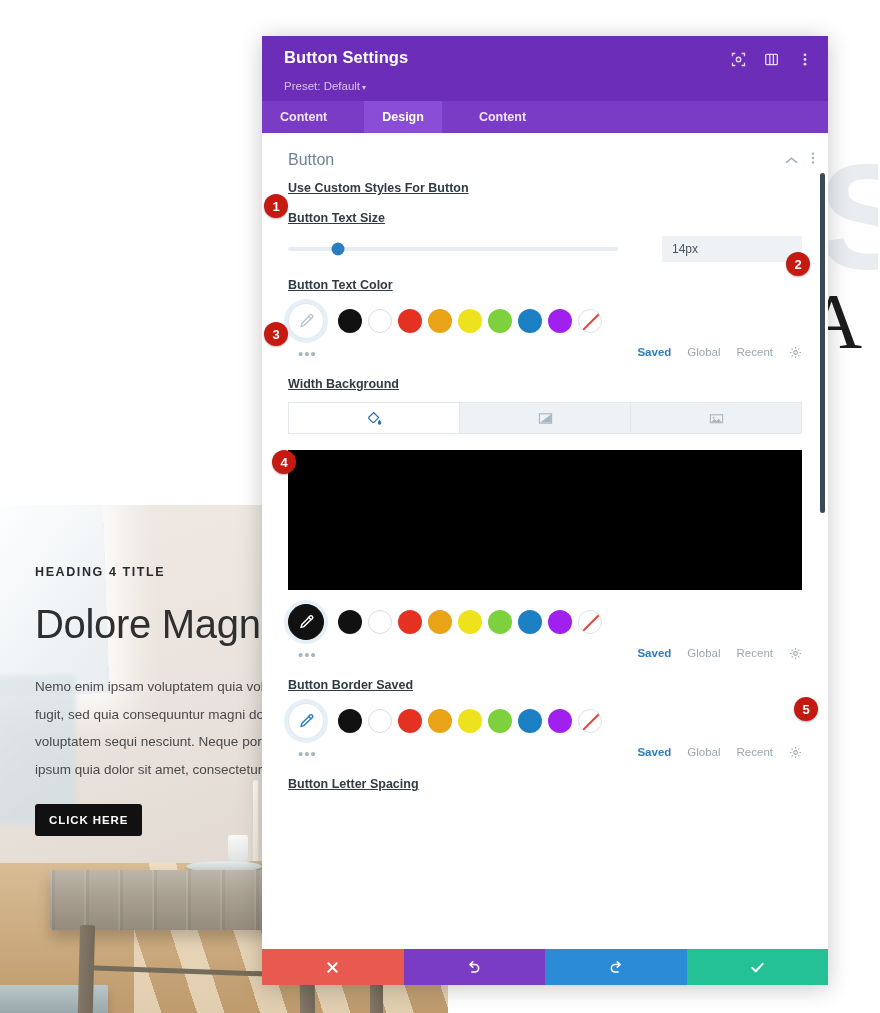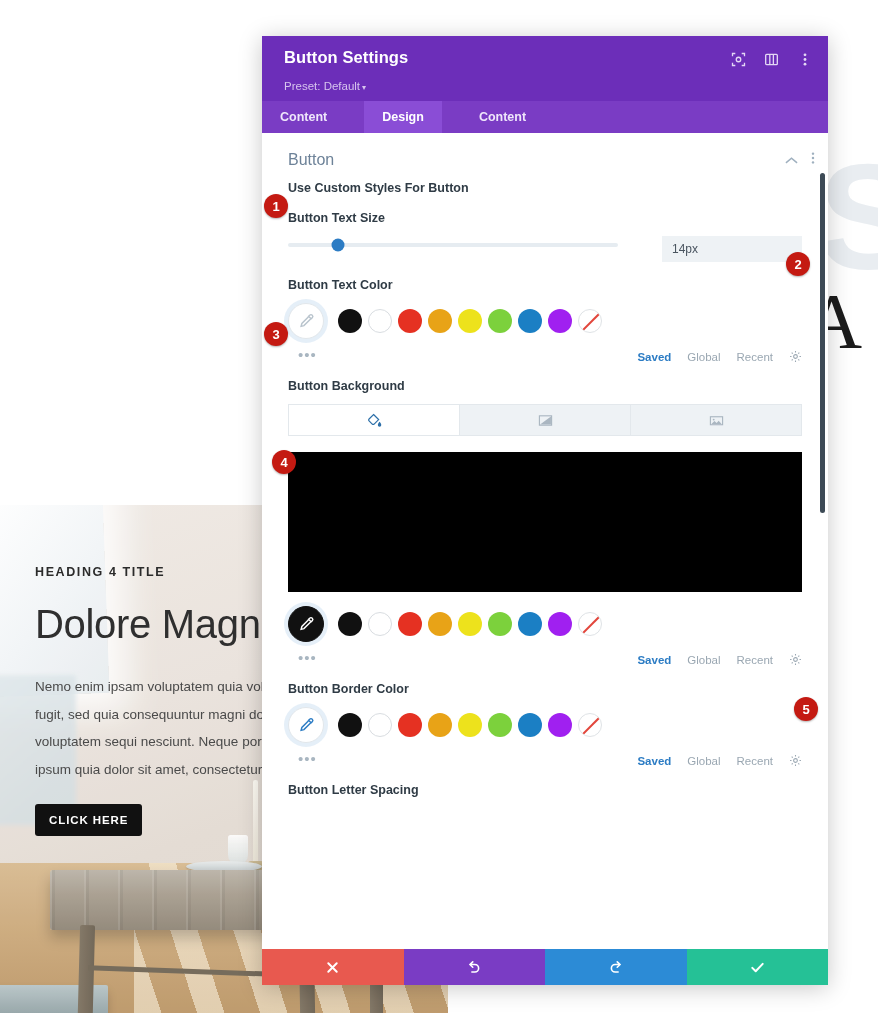--- a/index.html
+++ b/index.html
@@ -151,33 +151,33 @@
   }
 
   .section-head {
     display:flex; align-items:center; justify-content:space-between;
     padding:18px 13px 12px 26px;
   }
   .section-title { font-size:16px; color:#6d8298; font-weight:400; }
   .section-actions { display:flex; gap:13px; align-items:center; color:#9fb0bf; }
 
   .field { padding:0 26px 0 26px; margin-bottom:16px; }
-  .field-label { font-size:12.5px; color:#2f3b45; font-weight:700; margin-bottom:11px; }
+  .field-label { font-size:12.5px; color:#2f3b45; font-weight:700; margin-bottom:11px;text-decoration:underline; }
 
   
   .toggle-row { position:relative; padding-left:0; }
   .toggle {
     width:52px; height:23px; background:#2C7CC4; border-radius:2px;
     display:flex; align-items:center; position:relative;
   }
   .toggle-text { color:#fff; font-size:10px; font-weight:700; letter-spacing:.4px; margin-left:7px; }
   .toggle-knob { position:absolute; right:2px; top:2px; width:22px; height:19px; background:#fff; border-radius:2px; }
 
   
-  .slider-row { display:flex; gap:10px; }
+  .slider-row { display:flex; align-items:center; gap:10px; }
   .slider-wrap { position:relative; flex:1; max-width:330px; height:18px; display:flex; align-items:center; }
   .slider-track { width:100%; height:4px; background:#e6ecf1; border-radius:2px; }
   .slider-knob { position:absolute; width:13px; height:13px; border-radius:50%; background:#2C7CC4; top:50%; transform:translate(-50%,-50%); }
   .num-input {
     width:140px; height:26px; background:#eef2f5; border:none;
     font-size:12px; color:#4a5560; padding:0 10px; display:flex; align-items:center;
     margin-left:auto;
   }
   .num-input.muted { color:#9aa7b2; }
 
@@ -193,21 +193,21 @@
   .sw-main.filled { background:#111; border-color:#111; }
   .sw-transparent {
     background:#fff; border:1px solid #dfe3e6; position:relative; overflow:hidden;
   }
   .sw-transparent:after {
     content:""; position:absolute; left:50%; top:-4px; width:2px; height:34px;
     background:#e2463c; transform:translateX(-50%) rotate(45deg);
   }
   .dots { color:#a9b6c1; font-size:15px; letter-spacing:1px; margin:3px 0 0 10px; line-height:1; }
   .swatch-foot { display:flex; align-items:center; justify-content:space-between; margin-top:4px; }
-  .palette-tabs { display:flex; align-items:center; gap:16px;margin-top:7px; }
+  .palette-tabs { display:flex; align-items:center; gap:16px; }
   .ptab { font-size:11.5px; color:#9aa7b2; }
   .ptab.active { color:#2C7CC4; font-weight:700; }
   .gear { color:#9aa7b2; display:flex; }
 
   
   .bgtabs { display:flex; border:1px solid #e3e8ec; height:32px; }
   .bgtab { flex:1; display:flex; align-items:center; justify-content:center; background:#eef2f5; border-right:1px solid #e3e8ec; }
   .bgtab:last-child { border-right:none; }
   .bgtab.active { background:#fff; }
 
@@ -378,21 +378,21 @@
                 <svg width="13" height="13" viewBox="0 0 16 16" fill="none" stroke="currentColor" stroke-width="1.3">
                   <circle cx="8" cy="8" r="2.3"></circle>
                   <path d="M8 1.3v1.8M8 12.9v1.8M1.3 8h1.8M12.9 8h1.8M3.3 3.3l1.3 1.3M11.4 11.4l1.3 1.3M12.7 3.3l-1.3 1.3M4.6 11.4l-1.3 1.3"></path>
                 </svg>
               </span>
             </div>
           </div>
         </div>
 
         <div class="field">
-          <div class="field-label">Button Background</div>
+          <div class="field-label">Width Background</div>
           <div class="bgtabs">
             <div class="bgtab active">
               <svg width="15" height="15" viewBox="0 0 16 16" fill="none" stroke="#2C6FA8" stroke-width="1.3">
                 <path d="M7 1.6l5.4 5.4-4.8 4.8a1.4 1.4 0 0 1-2 0L2.2 8.4a1.4 1.4 0 0 1 0-2L7 1.6z"></path>
                 <path d="M13.4 10.4s1.2 1.5 1.2 2.3a1.2 1.2 0 0 1-2.4 0c0-.8 1.2-2.3 1.2-2.3z" fill="#2C6FA8"></path>
               </svg>
             </div>
             <div class="bgtab">
               <svg width="15" height="15" viewBox="0 0 16 16">
                 <rect x="1.5" y="3" width="13" height="10" fill="none" stroke="#aab6c1" stroke-width="1.2"></rect>
@@ -442,21 +442,21 @@
                 </svg>
               </span>
             </div>
           </div>
         </div>
 
         <div class="field">
         </div>
 
         <div class="field">
-          <div class="field-label">Button Border Color</div>
+          <div class="field-label">Button Border Saved</div>
           <div class="swatch-row">
             <div class="sw-main">
               <svg width="17" height="17" viewBox="0 0 18 18" fill="none" stroke="#2C7CC4" stroke-width="1.5" stroke-linecap="round">
                 <path d="M12.4 2.3a1.9 1.9 0 0 1 2.7 2.7l-1.2 1.2-2.7-2.7 1.2-1.2z"></path>
                 <path d="M10.9 4.3L4.1 11.1l-.8 3 3-.8 6.8-6.8"></path>
               </svg>
             </div>
             <span class="sw" style="background:#111111"></span>
             <span class="sw border" style="background:#FFFFFF"></span>
             <span class="sw" style="background:#E53122"></span>

